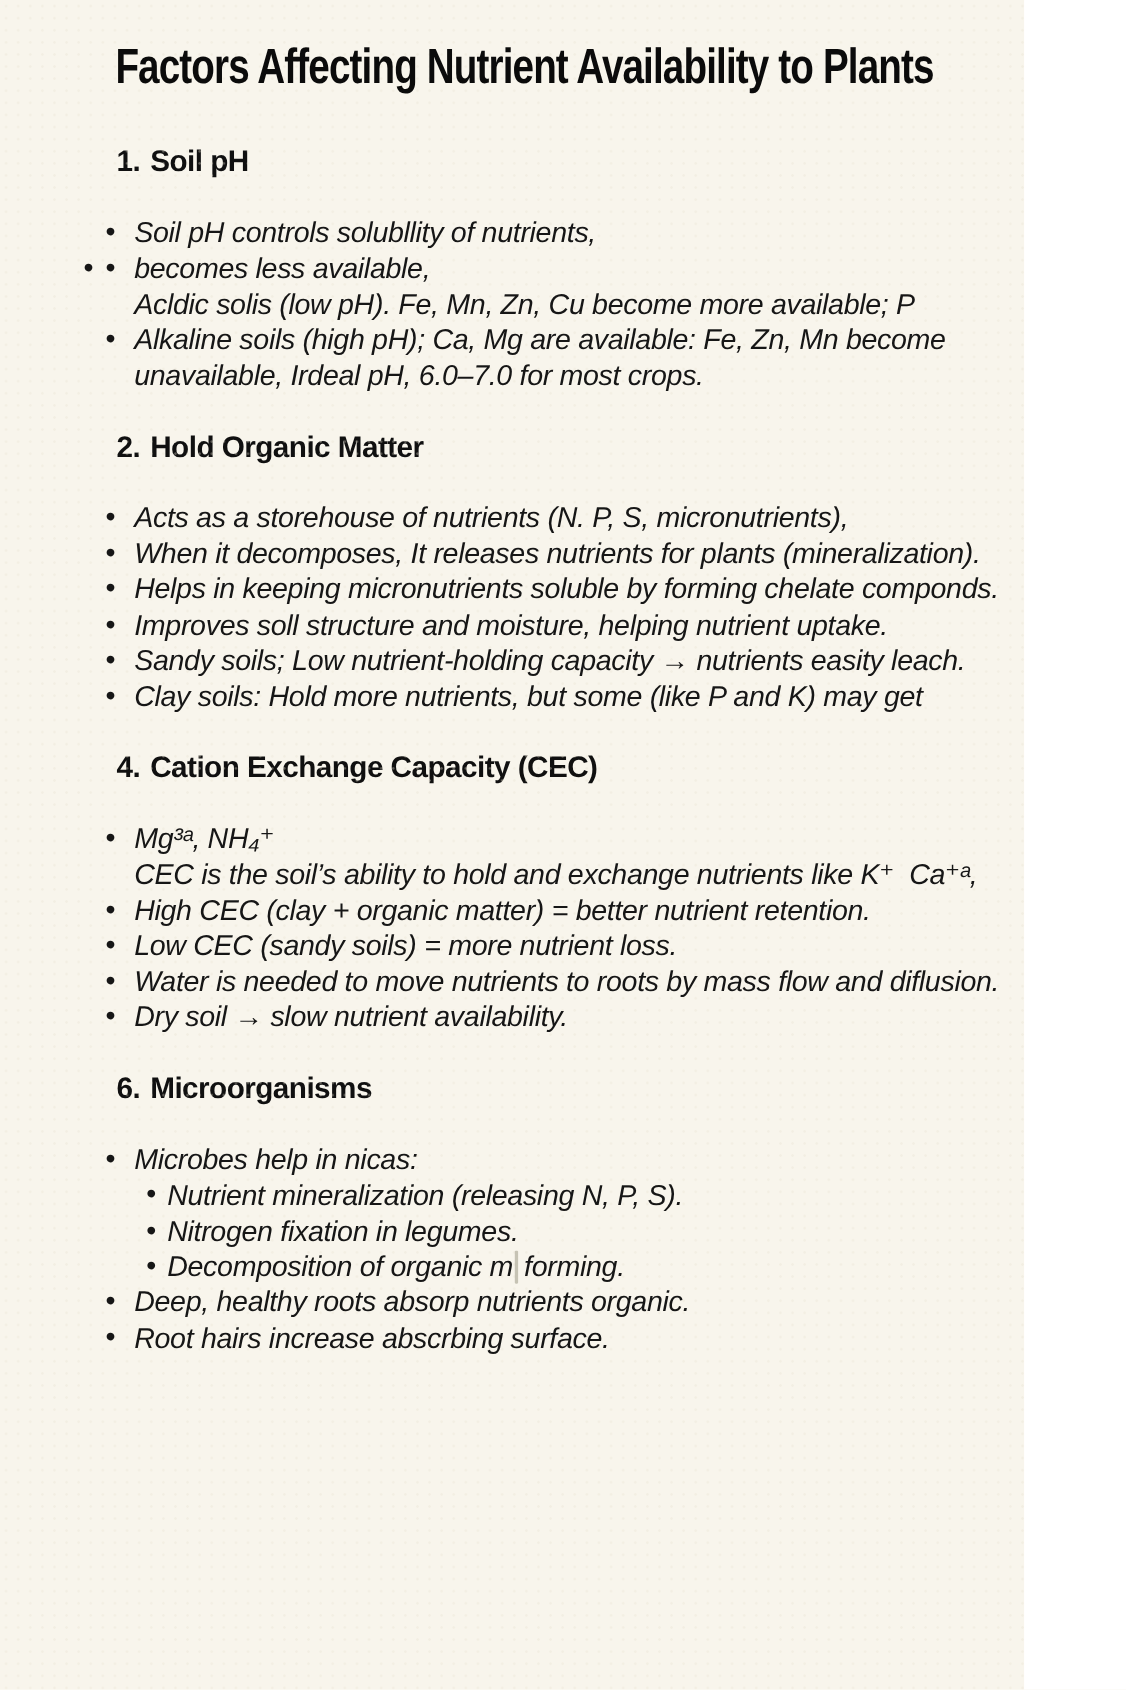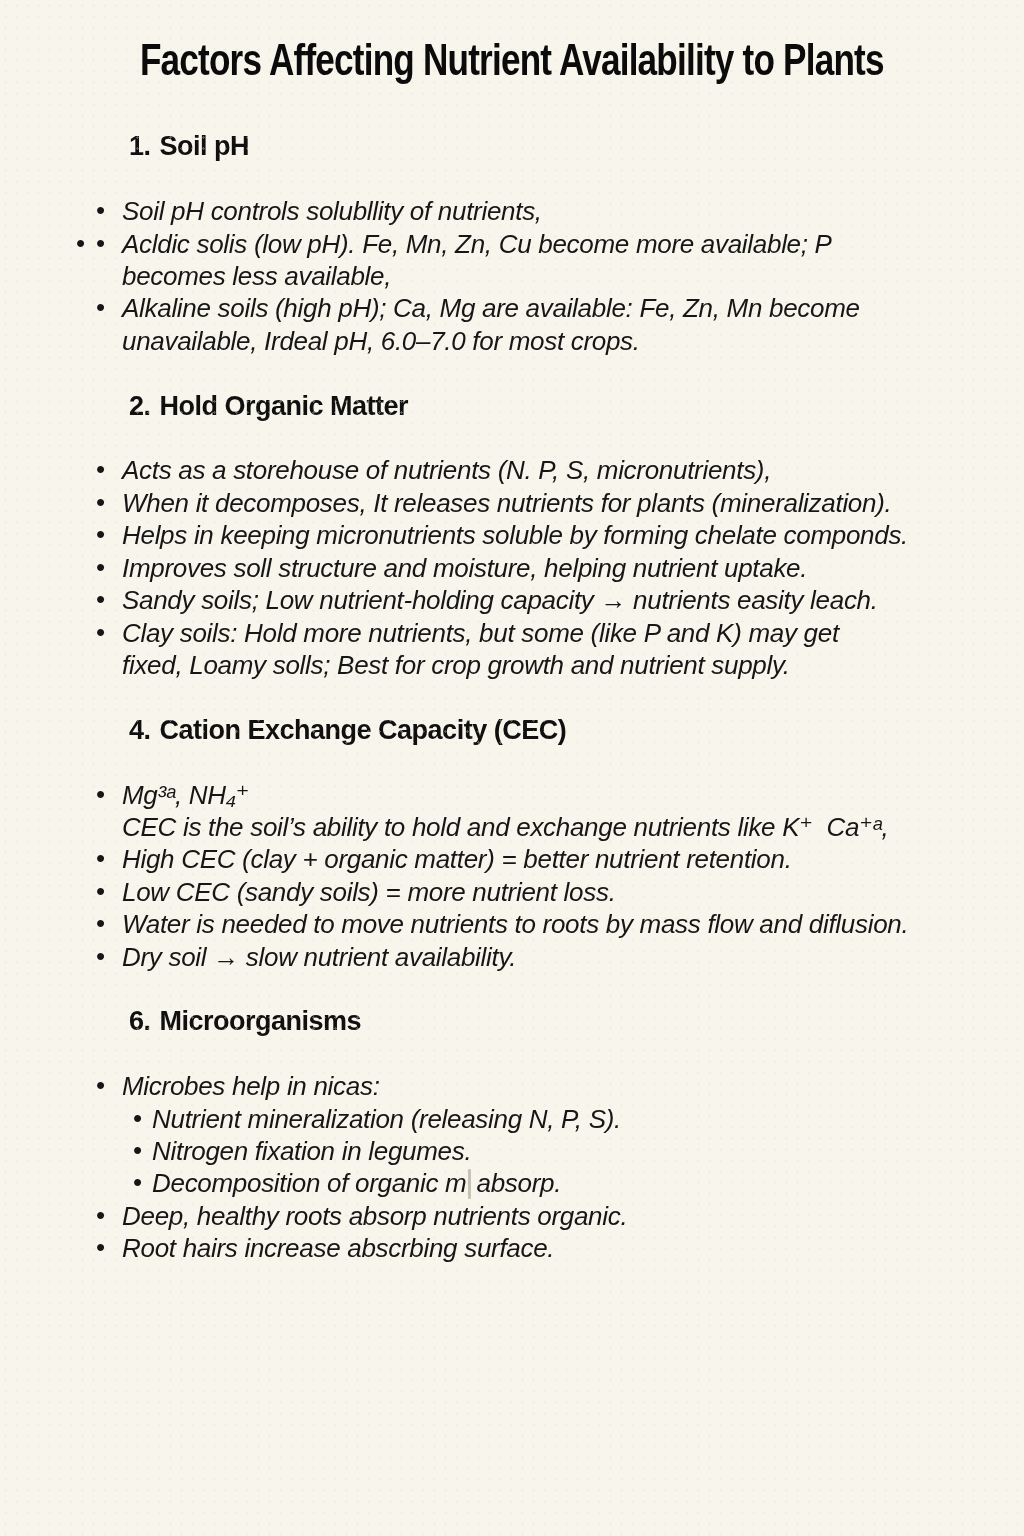--- a/index.html
+++ b/index.html
@@ -1,18 +1,18 @@
 <!DOCTYPE html>
 <html><head>
 <meta charset="utf-8">
 <style>
   html, body { margin: 0; padding: 0; }
   .page {
     position: relative;
-    width: 1024px;
+    width: 931px;
     height: 1536px;
     background: #f8f5ec;
     color: #161616;
     font-family: "Liberation Sans", "DejaVu Sans", sans-serif;
     overflow: hidden;
   }
   
   .page::before {
     content: "";
     position: absolute;
@@ -36,21 +36,21 @@
     display: inline-block;
     transform: scaleX(0.78);
     transform-origin: center;
     white-space: pre;
   }
   .content { margin-top: 14px; }
   .heading {
     font-weight: bold;
     font-size: 27px;
     line-height: 32.4px;
-    padding-left: 87px;
+    padding-left: 64px;
     letter-spacing: -0.5px;
     color: #101010;
     white-space: pre;
   }
   .heading .num { margin-right: 9px; }
   .item {
     position: relative;
     font-size: 26px;
     line-height: 32.4px;
     letter-spacing: -0.3px;
@@ -98,22 +98,22 @@
     <span class="bullet">•</span>
     <div class="lines">
               <div class="line">Soil pH controls solubllity of nutrients,</div>
             </div>
   </div>
 
   <div class="item lvl1">
     <span class="stray">•</span>
     <span class="bullet">•</span>
     <div class="lines">
+              <div class="line">becomes less available,</div>
               <div class="line">Acldic solis (low pH). Fe, Mn, Zn, Cu become more available; P</div>
-              <div class="line">becomes less available,</div>
             </div>
   </div>
 
   <div class="item lvl1">
 
     <span class="bullet">•</span>
     <div class="lines">
               <div class="line">Alkaline soils (high pH); Ca, Mg are available: Fe, Zn, Mn become</div>
               <div class="line">unavailable, Irdeal pH, 6.0–7.0 for most crops.</div>
             </div>
@@ -168,21 +168,20 @@
     <div class="lines">
               <div class="line">Sandy soils; Low nutrient-holding capacity → nutrients easity leach.</div>
             </div>
   </div>
 
   <div class="item lvl1">
 
     <span class="bullet">•</span>
     <div class="lines">
               <div class="line">Clay soils: Hold more nutrients, but some (like P and K) may get</div>
-              <div class="line">fixed, Loamy solls; Best for crop growth and nutrient supply.</div>
             </div>
   </div>
 </div>
   </section>
 
   <section class="section">
     <div class="heading">
       <span class="num">4.</span><span class="htxt">Cation Exchange Capacity (CEC)</span>
     </div>
     <div class="items">
@@ -259,21 +258,21 @@
     <span class="bullet">•</span>
     <div class="lines">
               <div class="line">Nitrogen fixation in legumes.</div>
             </div>
   </div>
 
   <div class="item lvl2">
 
     <span class="bullet">•</span>
     <div class="lines">
-              <div class="line"><span>Decomposition of organic m</span><span class="artifact"></span><span>absorp.</span></div>
+              <div class="line"><span>Decomposition of organic m</span><span class="artifact"></span><span>forming.</span></div>
             </div>
   </div>
 </div>
   </section>
 
   <section class="section">
     <div class="items">
   <div class="item lvl1">
 
     <span class="bullet">•</span>

